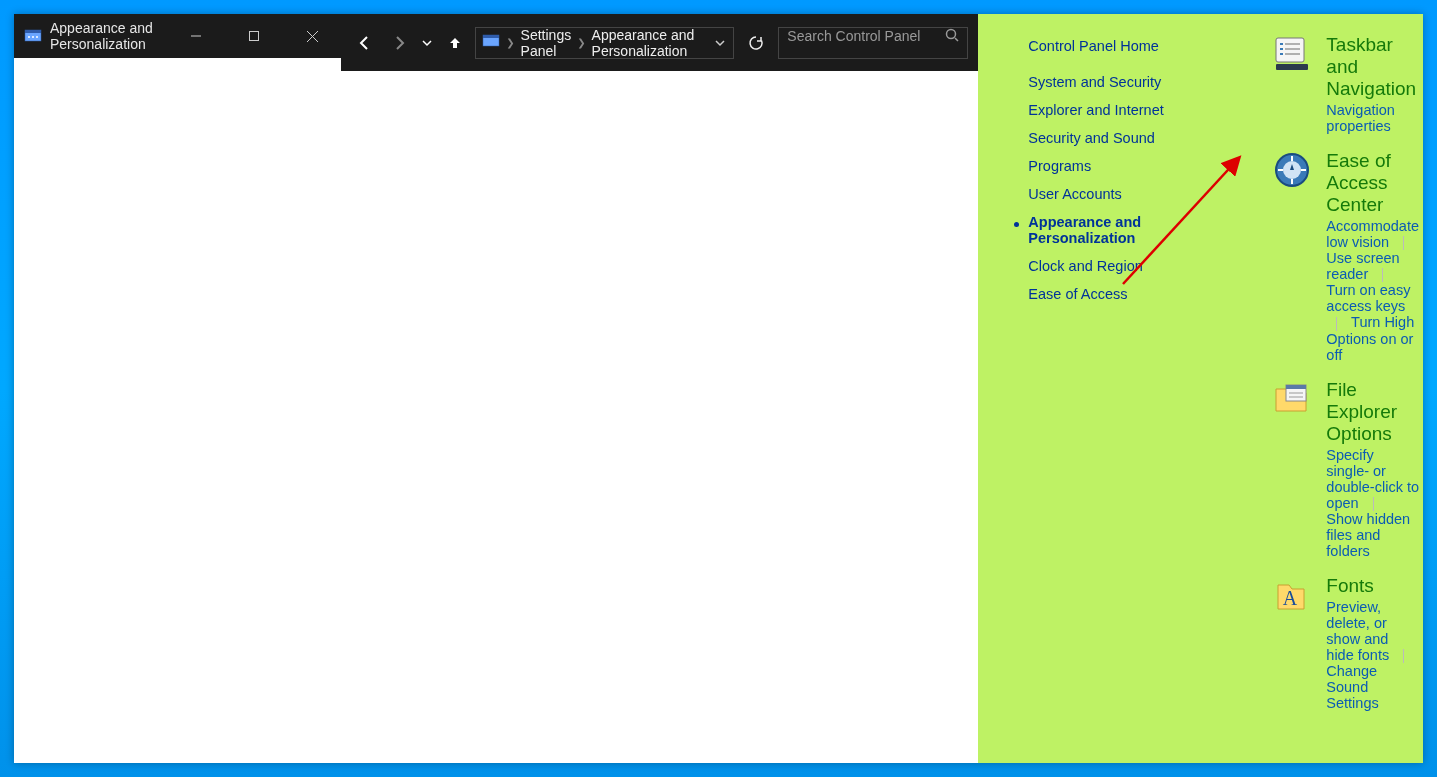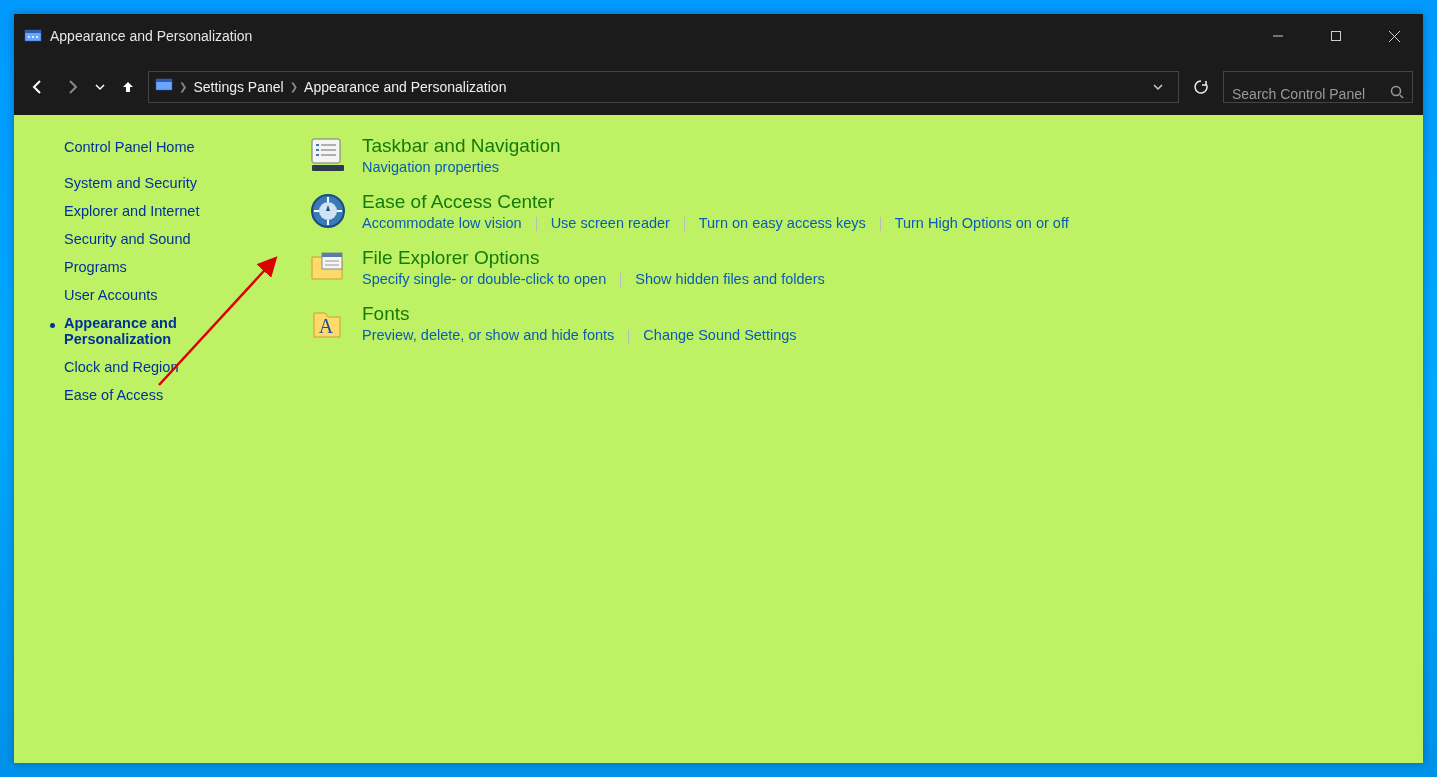--- a/index.html
+++ b/index.html
@@ -9,21 +9,21 @@
     width: 1437px;
     height: 777px;
     overflow: hidden;
     padding: 14px;
   }
   .window {
     width: 100%;
     height: 100%;
     background: #fff;
     display: flex;
-    flex-direction: column;
+    flex-direction: row;
     box-shadow: 0 0 8px rgba(0,0,0,0.3);
   }
   .titlebar {
     background: #1b1b1b;
     color: #fff;
     display: flex;
     align-items: center;
     height: 44px;
     padding: 0 0 0 10px;
     font-size: 14px;
@@ -84,21 +84,21 @@
   .refresh-btn {
     width:32px; height:32px;
     display:flex;align-items:center;justify-content:center;
     color:#eee; cursor:pointer;
   }
   .search-box {
     width: 190px;
     height: 32px;
     border: 1px solid #444;
     display: flex;
-    align-items: flex-end;
+    align-items: flex-start;
     padding: 0 8px;
     color:#999;
     font-size: 14px;
     background:#1b1b1b;
   }
   .search-box .placeholder { flex:1; }
 
   .body {
     flex: 1;
     display: flex;

